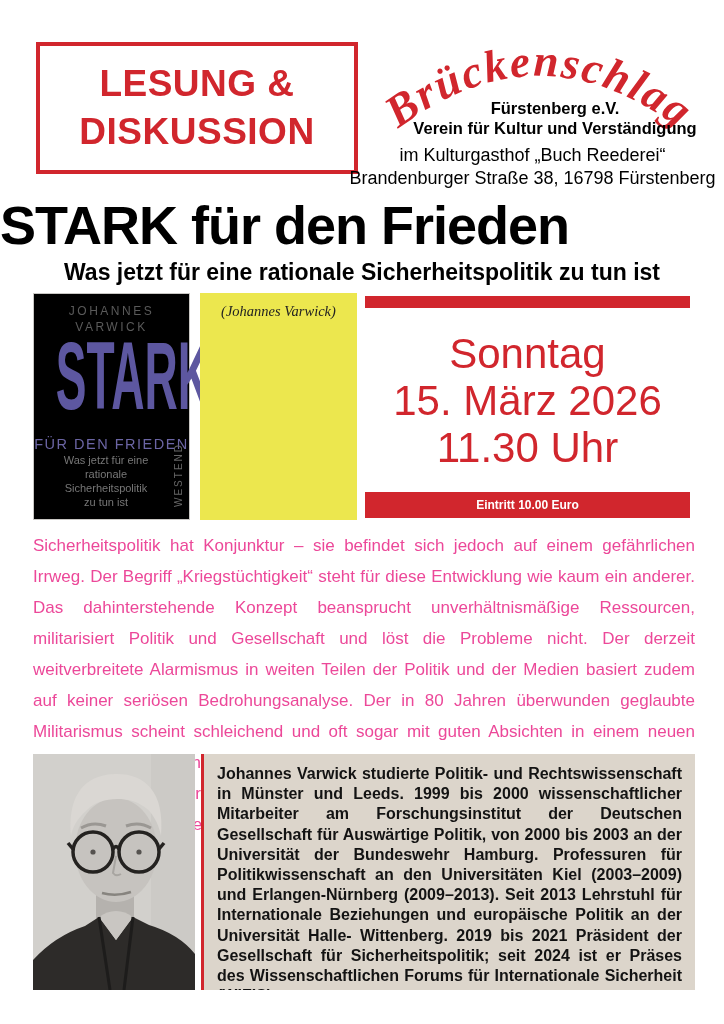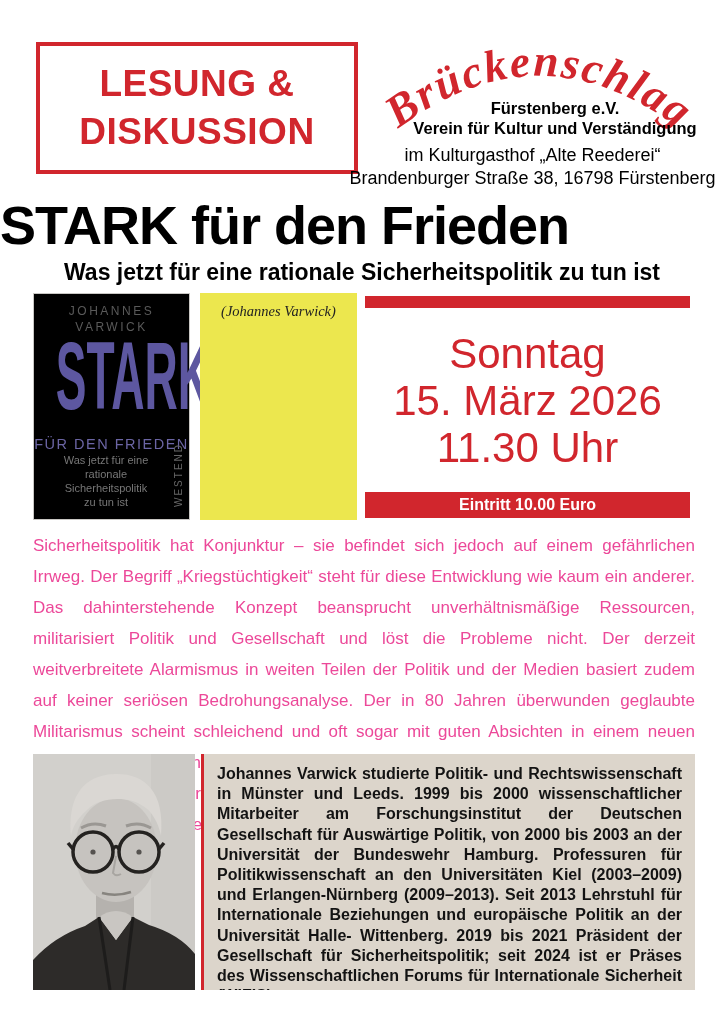--- a/index.html
+++ b/index.html
@@ -91,21 +91,21 @@
     font-size:14.5px; color:#222; margin-top:2px;
   }
   .event-block{ position:absolute; left:365px; top:296px; width:325px; height:222px; }
   .bar-top{ position:absolute; left:0; top:0; width:325px; height:12px; background:#d1262d; }
   .event-date{
     position:absolute; left:0; top:34px; width:325px; text-align:center;
     color:#d1262d; font-weight:normal; font-size:42px; line-height:47px;
   }
   .admission-bar{
     position:absolute; left:0; top:196px; width:325px; height:26px;
-    background:#d1262d; color:#fff; font-weight:bold; font-size:16px;
+    background:#d1262d; color:#fff; font-weight:bold; font-size:12px;
     line-height:26px; text-align:center;
   }
   
   .description{
     position:absolute; left:33px; top:530px; width:662px; margin:0;
     font-size:17px; line-height:31px; text-align:justify; color:#ec4899;
     hyphens:auto; -webkit-hyphens:auto;
   }
   
   .portrait{ position:absolute; left:33px; top:754px; width:162px; height:236px; }
@@ -130,21 +130,21 @@
   </div>
 
   <svg class="arch-svg" viewBox="0 0 330 122">
     <path id="arcpath" d="M 12 106 Q 166 -22 322 106" fill="none"></path>
     <text text-anchor="middle">
       <textPath href="#arcpath" startOffset="50%">Brückenschlag</textPath>
     </text>
   </svg>
   <div class="org-name">Fürstenberg e.V.</div>
   <div class="org-tagline">Verein für Kultur und Verständigung</div>
-  <div class="org-venue">im Kulturgasthof „Alte Reederei“</div>
+  <div class="org-venue">im Kulturgasthof „Buch Reederei“</div>
   <div class="org-address">Brandenburger Straße 38, 16798 Fürstenberg</div>
 
   <h1 class="main-title">STARK für den Frieden</h1>
   <div class="main-subtitle">Was jetzt für eine rationale Sicherheitspolitik zu tun ist</div>
 
   <div class="book-cover">
     <div class="cover-author">JOHANNES
 VARWICK</div>
     <div class="cover-title">STARK</div>
     <div class="cover-sub">FÜR DEN FRIEDEN</div>

